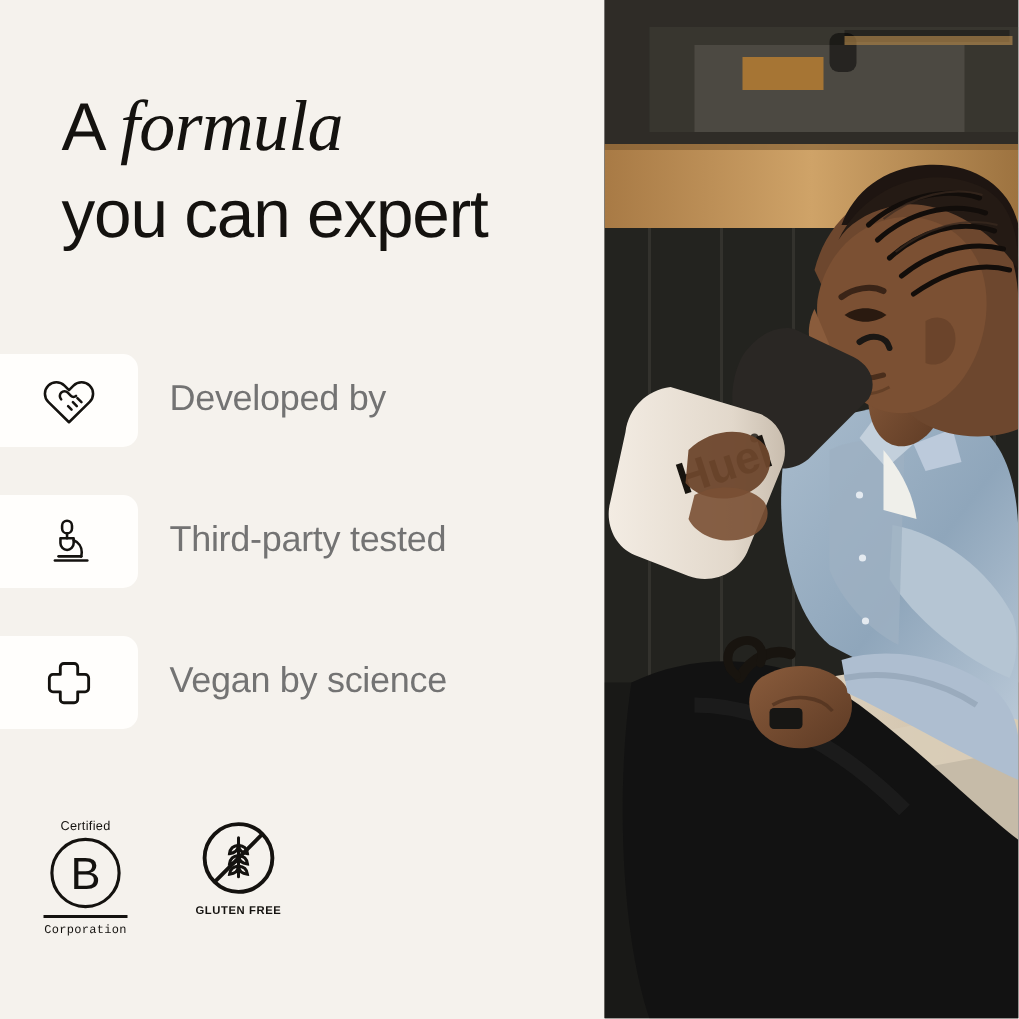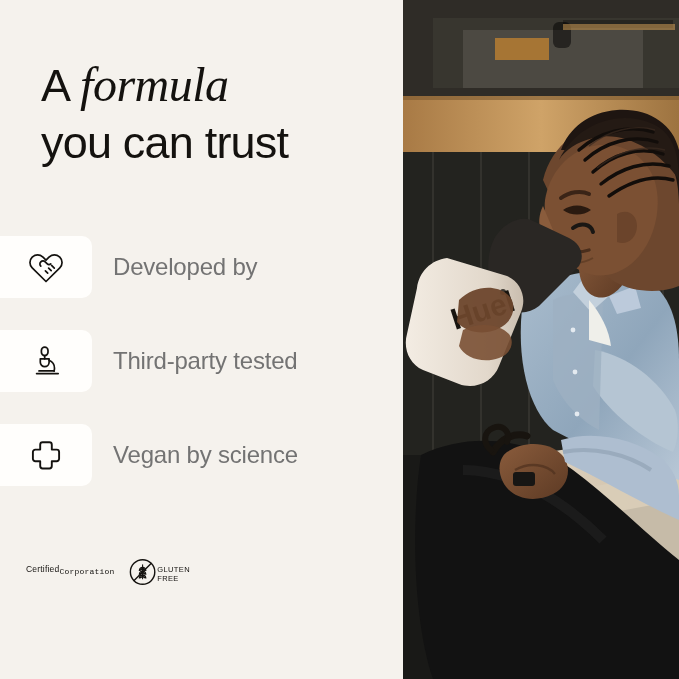--- a/index.html
+++ b/index.html
@@ -44,48 +44,48 @@
     font-size:24px;color:#737373;line-height:1.28;letter-spacing:-0.2px;
     width:285px;
   }
   .feature-text .ln{display:block;}
 
   
   .badges{
     position:absolute;left:26px;top:545px;
     display:flex;align-items:flex-start;gap:40px;
   }
-  .badge{display:flex;align-items:center;color:#14120f;}
+  .badge{display:flex;flex-direction:column;align-items:center;color:#14120f;}
   .badge-bcorp{width:62px;}
   .bcorp-top{font-size:8.5px;letter-spacing:.2px;margin-bottom:2px;}
   .bcorp-bot{font-size:8px;letter-spacing:.2px;margin-top:2px;font-family:Liberation Mono, monospace;}
   .bcorp-rule{width:56px;height:2px;background:#14120f;margin:3px 0 2px;}
   .badge-vegan{width:70px;}
   .badge-gf{width:62px;}
-  .gf-label{font-size:7.5px;letter-spacing:.4px;margin-top:3px;}
+  .gf-label{font-size:7.5px;letter-spacing:.4px;margin-top:3px;font-weight:bold;}
 
   
   .photo{
     position:absolute;left:403px;top:0;width:276px;height:679px;
     overflow:hidden;background:#201f1d;
   }
   .photo svg{display:block;width:276px;height:679px;}
 </style>
 </head>
 <body>
 
 <div class="page">
 
   <div class="left">
 
     <div class="headline">
       <span class="l1">
         <span>A </span><span class="serif-italic">formula</span>
       </span>
-      <span class="l2">you can trust</span>
+      <span class="l2">you can expert</span>
     </div>
 
     <div class="features">
 
       <div class="feature-row">
         <div class="icon-card">
           <span>
             <svg width="40" height="36" viewBox="0 0 40 36" fill="none" stroke="#14120f" stroke-width="1.7" stroke-linecap="round" stroke-linejoin="round">
               <path d="M20 32.5 L6.2 18.9 a7.6 7.6 0 0 1 0-10.8 a7.6 7.6 0 0 1 10.8 0 L20 11.1 l3-3 a7.6 7.6 0 0 1 10.8 0 a7.6 7.6 0 0 1 0 10.8 L20 32.5 Z"></path>
               <path d="M14.8 17.2 a3.1 3.1 0 0 1 0-4.4 a3.1 3.1 0 0 1 4.4 0 l2.1 2.1 a2.4 2.4 0 0 0 3.4 0"></path>

